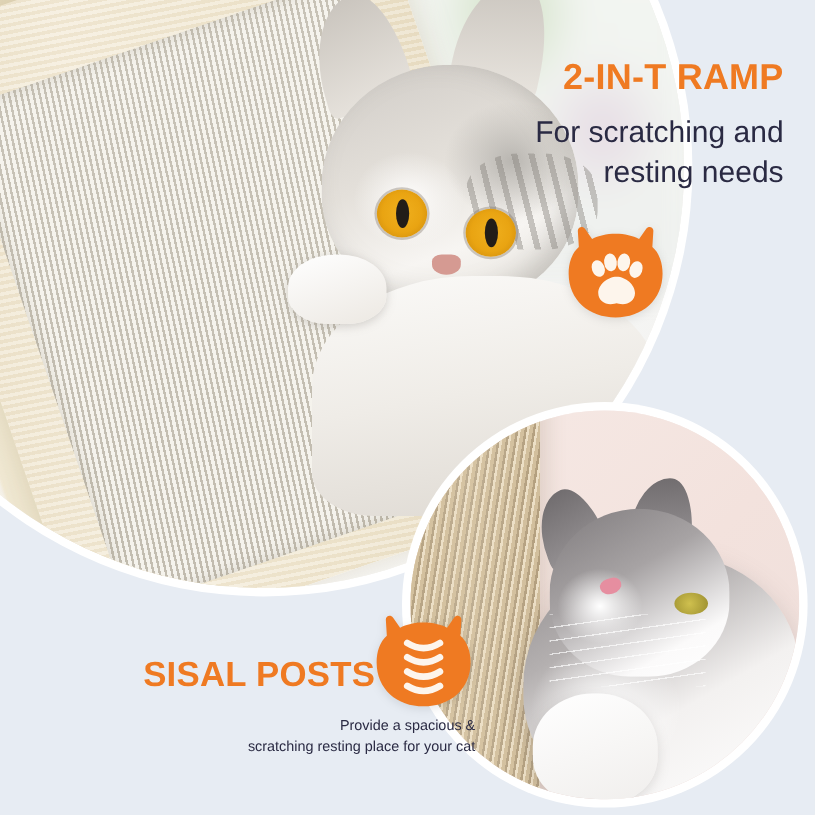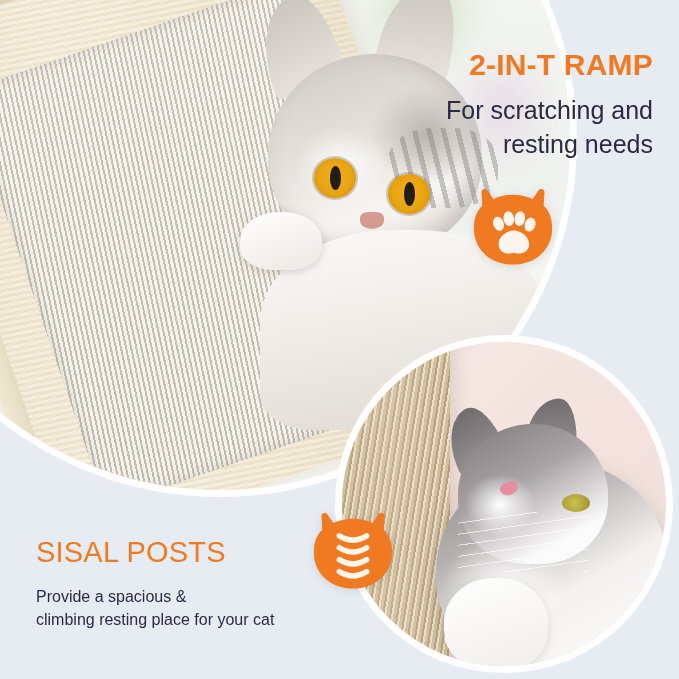--- a/index.html
+++ b/index.html
@@ -236,29 +236,31 @@
 
   .txt-bottom{
     position:absolute;
     left:36px; bottom:48px;
     width:360px;
     text-align:left;
   }
   .txt-bottom h2{
     margin:0 0 16px 0;
     font-size:29px;
-    font-weight:normal;
+    font-weight:bold;
     letter-spacing:.2px;
     color:#ef7a22;
+    text-align:center;
   }
   .txt-bottom p{
     margin:0;
-    font-size:16px;
+    font-size:12px;
     line-height:1.45;
     color:#2a2a43;
+    text-align:right;
   }
 </style>
 </head>
 <body>
 
 <div id="stage">
 
   <div class="top-photo">
     <div class="inner"></div>
     <div class="blur-win"></div>
@@ -328,17 +330,17 @@
     <p>
       <span>For scratching and</span><br>
       <span>resting needs</span>
     </p>
   </div>
 
   <div class="txt-bottom">
     <h2>SISAL POSTS</h2>
     <p>
       <span>Provide a spacious &amp;</span><br>
-      <span>climbing resting place for your cat</span>
+      <span>scratching resting place for your cat</span>
     </p>
   </div>
 
 </div>
 
 </body></html>

